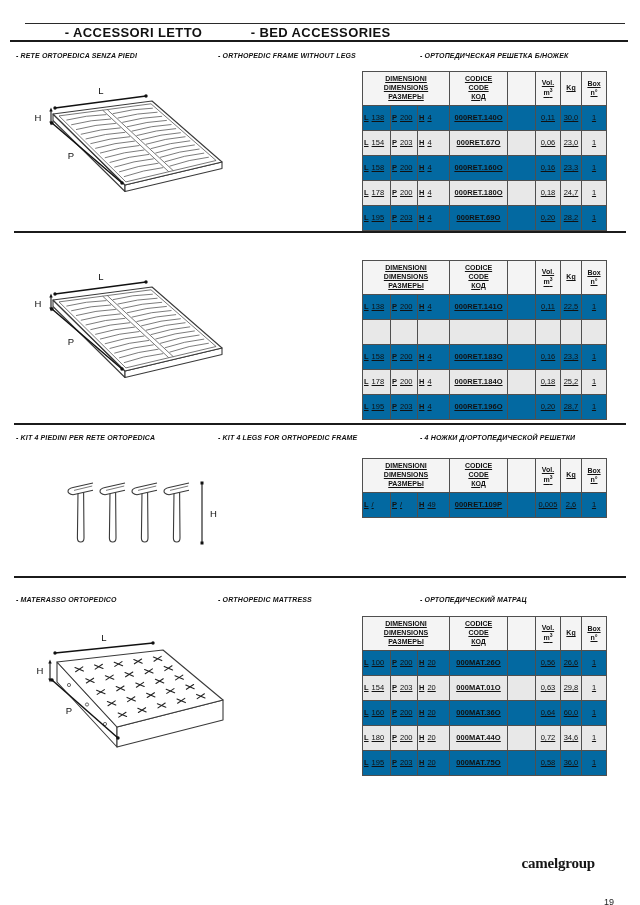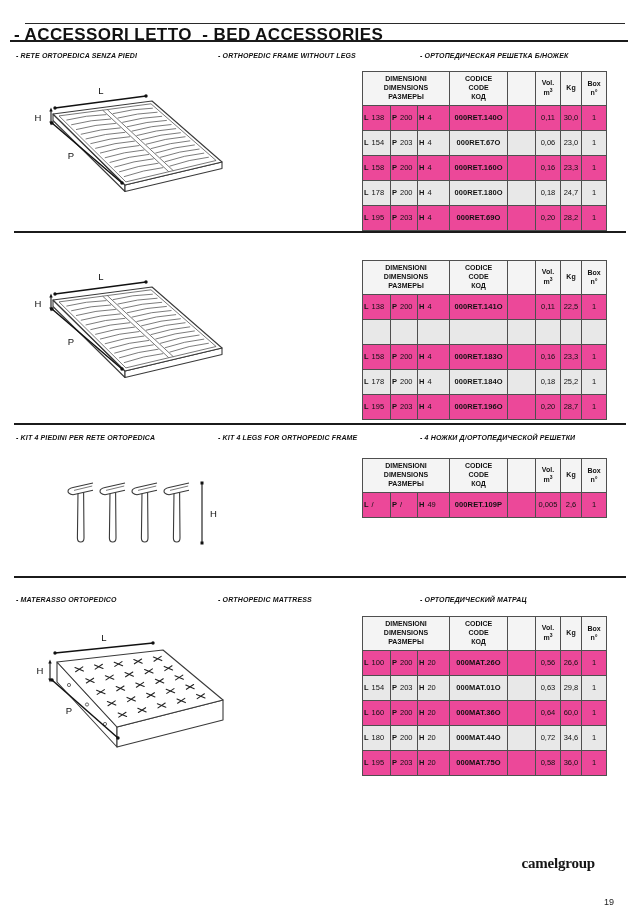--- a/index.html
+++ b/index.html
@@ -3,25 +3,25 @@
 <meta charset="utf-8">
 <style>
   html,body{margin:0;padding:0;background:#fff;}
   #page{position:relative;width:640px;height:905px;background:#ffffff;overflow:hidden;
         font-family:"Liberation Sans",sans-serif;color:#111;}
   .abs{position:absolute;}
   
   .thinline{height:1px;background:#2a2a2a;}
   .thickline{height:2.4px;background:#1b1b1b;}
   .hdr-titles{display:grid;grid-template-columns:1fr 1fr 1.25fr;width:612px;}
-  .hdr-titles div{text-align:left;font-size:17px;font-weight:bold;letter-spacing:.4px;white-space:nowrap;}
+  .hdr-titles div{text-align:right;font-size:13px;font-weight:bold;letter-spacing:.4px;white-space:nowrap;}
   
   .sec-label{font-size:7px;font-weight:bold;font-style:italic;white-space:nowrap;letter-spacing:.15px;}
   
-  table.spec{border-collapse:collapse;table-layout:fixed;background:#ec4899;}
+  table.spec{border-collapse:collapse;table-layout:fixed;background:#0369a1;text-decoration:underline;}
   table.spec th,table.spec td{border:1px solid #4f4f4f;padding:0 1px;overflow:hidden;
       font-size:7.5px;line-height:1.25;vertical-align:middle;}
   table.spec thead tr{height:34px;}
   table.spec tbody tr{height:25px;}
   table.spec th{font-size:7px;font-weight:bold;text-align:center;background:#f4f4f4;}
   .thl{display:block;}
   td.dim{text-align:left;padding-left:3px;white-space:nowrap;}
   td.dim .dl{font-weight:bold;margin-right:3px;}
   td.code{text-align:center;font-weight:bold;letter-spacing:.1px;}
   td.num{text-align:center;}

